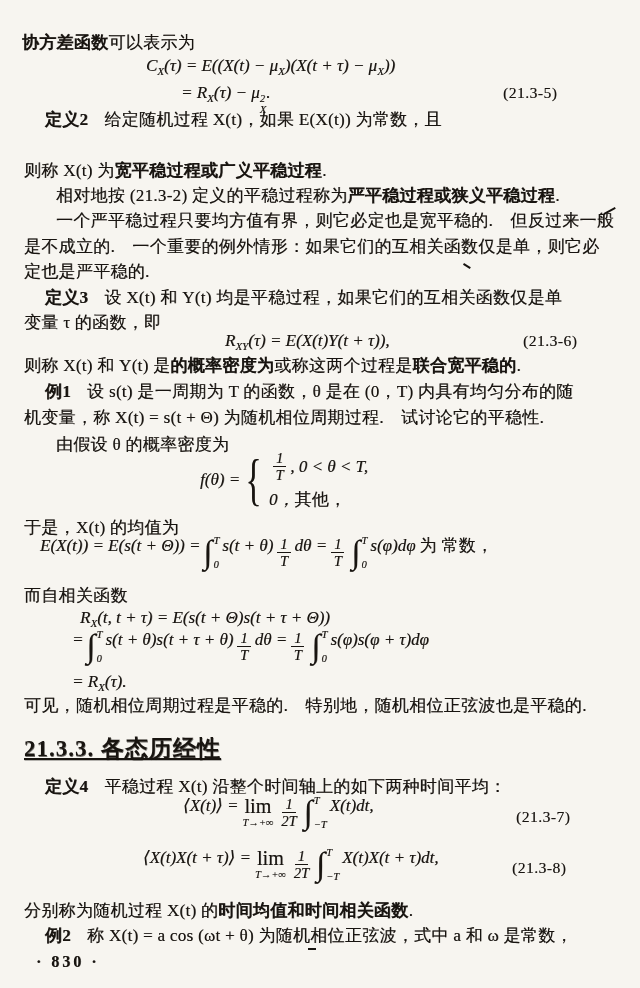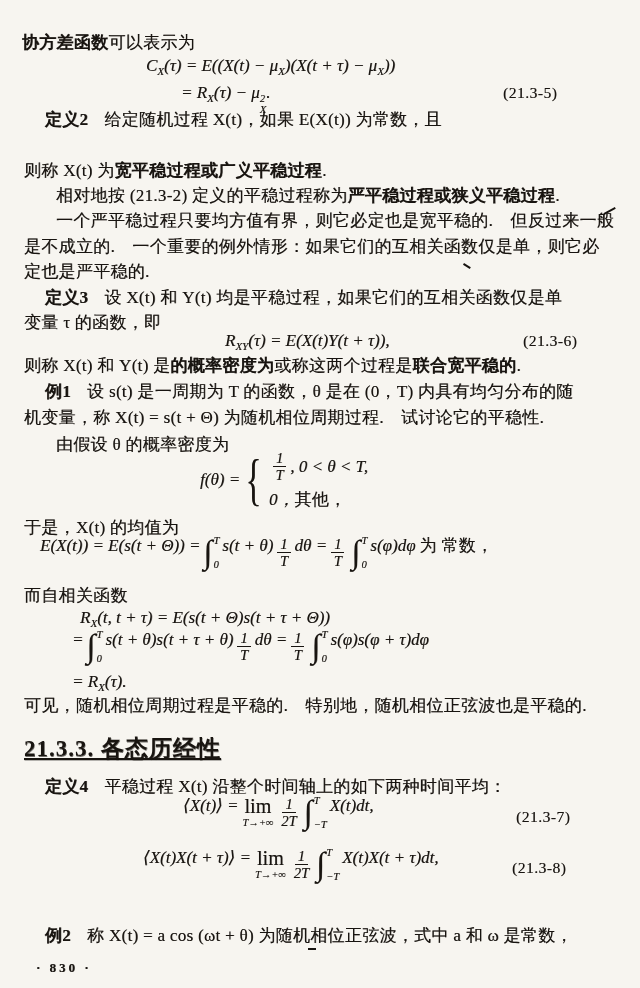--- a/index.html
+++ b/index.html
@@ -41,23 +41,22 @@
   .tag{position:absolute;font-size:15.5px;letter-spacing:0.5px;font-style:normal;white-space:nowrap;text-shadow:0.4px 0.4px 0 rgba(24,20,16,0.55);}
   .heading{
     position:absolute;font-size:23px;font-weight:bold;letter-spacing:1px;
     text-shadow:0.5px 0.5px 0 rgba(24,20,16,0.6);white-space:nowrap;text-decoration:underline;
   }
   .pw{display:inline-flex;align-items:center;}
   .brace{font-size:56px;font-weight:400;line-height:0.95;transform:scaleX(0.6);font-style:normal;}
   .pwrows{display:inline-flex;flex-direction:column;gap:7px;margin-left:2px;}
   .pwrow{display:inline-flex;align-items:center;}
   .pagenum{
-    position:absolute;font-size:13px;font-weight:bold;letter-spacing:3px;
+    position:absolute;font-size:16px;font-weight:bold;letter-spacing:3px;
     text-shadow:0.4px 0.4px 0 rgba(24,20,16,0.55);
-    margin-top:7px;
   }
   .mark{position:absolute;background:#181410;}
   .mk1{width:13px;height:1.8px;transform:rotate(-28deg);}
   .mk2{width:8px;height:1.6px;transform:rotate(32deg);}
   .mk3{width:8px;height:1.6px;}
 </style>
 </head>
 <body>
 
 <div class="page">
@@ -250,20 +249,23 @@
         <span class="isym">∫</span>
         <span class="ilim">
           <span>T</span>
           <span>−T</span>
         </span>
       </span>
     <span>X(t)X(t + τ)dt,</span>
   </div>
   <div class="tag" style="left:512px;top:859px">(21.3-8)</div>
 
+  <div class="line" style="left:24px;top:901px">
+    <span>分别称为随机过程 X(t) 的</span><span class="b">时间均值和时间相关函数</span><span>.</span>
+  </div>
 
   <div class="line" style="left:45px;top:926px">
     <span class="b">例2</span><span class="gap">称 X(t) = a cos (ωt + θ) 为随机相位正弦波，式中 a 和 ω 是常数，</span>
   </div>
 
   <div class="pagenum" style="left:36px;top:953px">· 830 ·</div>
 
   <div class="mark mk1" style="left:603px;top:210px"></div>
   <div class="mark mk2" style="left:463px;top:265px"></div>
   <div class="mark mk3" style="left:308px;top:948px"></div>

